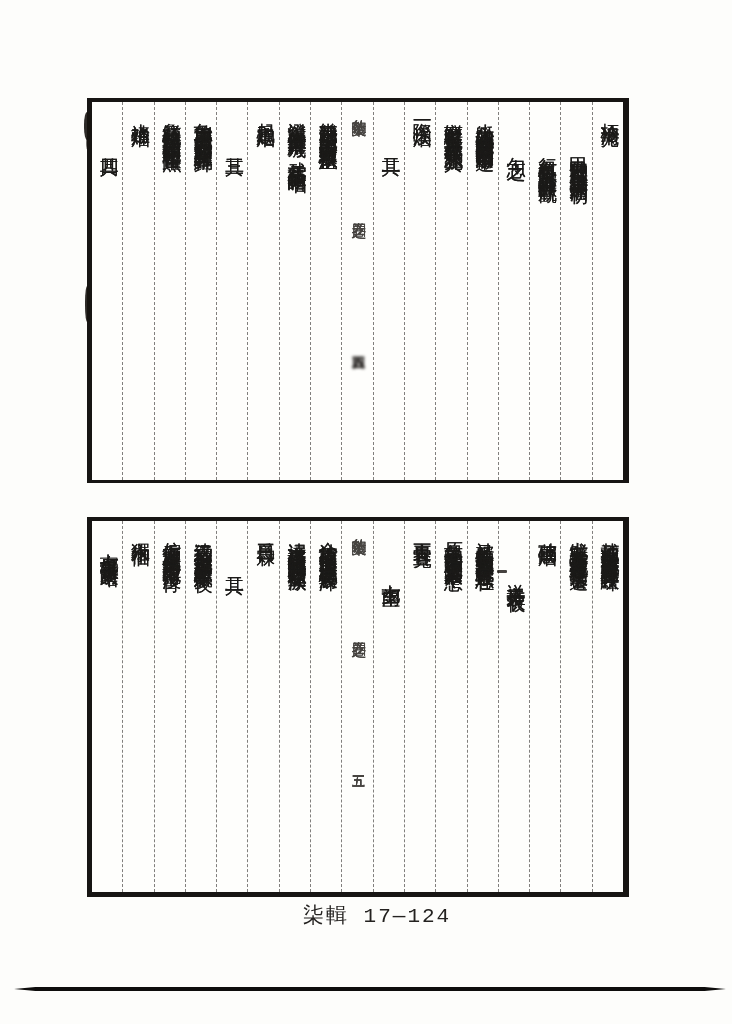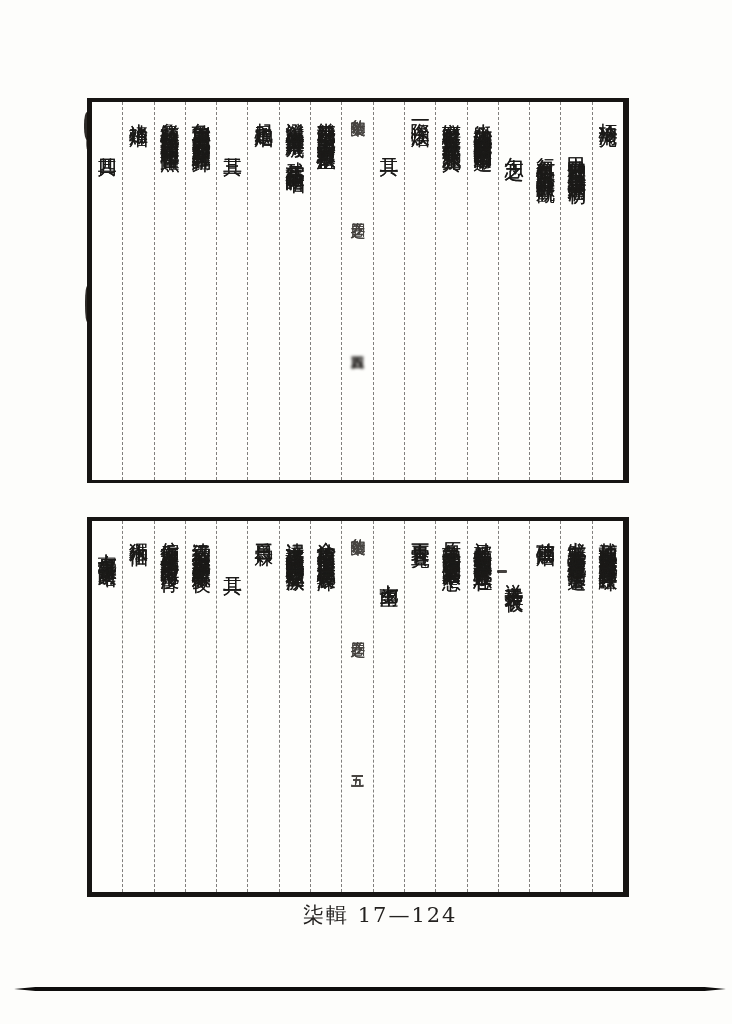--- a/index.html
+++ b/index.html
@@ -2,21 +2,21 @@
 <html><head>
 <meta charset="utf-8">
 <style>
   html,body { margin:0; padding:0; }
   body {
     width:732px; height:1024px; position:relative;
     background:#ffffff;
     font-family:"DejaVu Serif","Liberation Serif",serif;
     overflow:hidden;
   }
-  .scan-page { position:absolute; inset:0; background:#fdfdfb; }
+  .scan-page { position:absolute; inset:0; background:#fdfdfb;font-family:Liberation Mono, monospace; }
 
   
   .tblock {
     position:absolute; left:87px; width:542px;
     background:#fefefc;
     border:4px solid #171513;
     border-left-width:5px; border-right-width:6px;
     box-sizing:border-box;
     display:flex; flex-direction:row-reverse;
     overflow:hidden;

